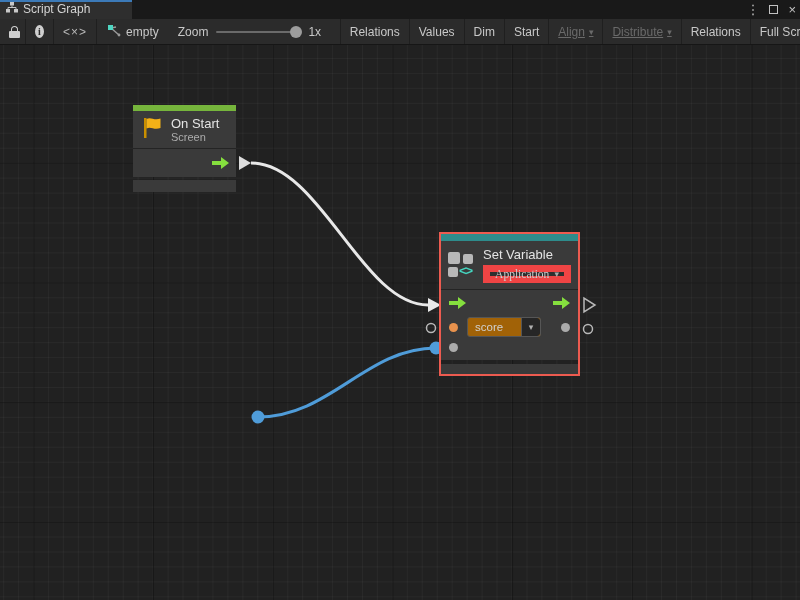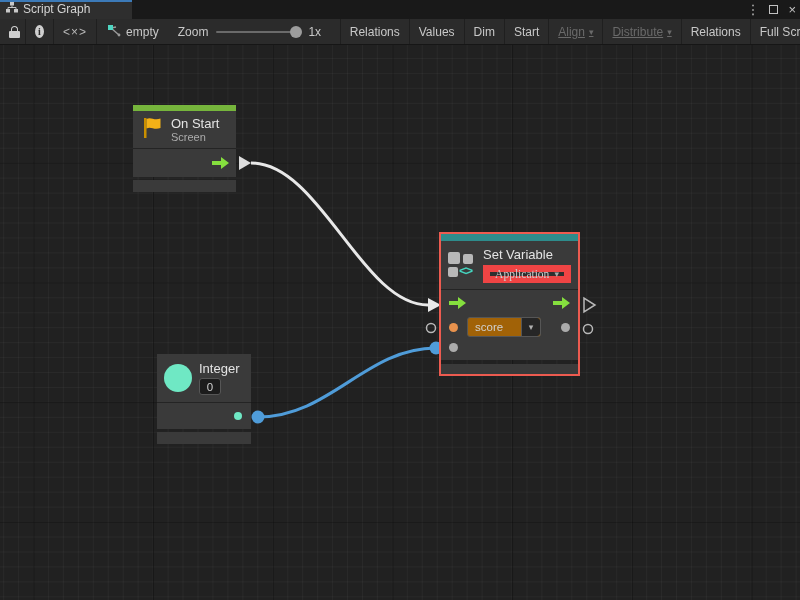--- a/index.html
+++ b/index.html
@@ -269,29 +269,14 @@
       </span>
       <span class="port-dot dot-out-gray"></span>
     </div>
     <div class="section portrow3">
       <span class="port-dot dot-gray"></span>
     </div>
     <div class="gap"></div>
     <div class="footer"></div>
   </div>
 
-  <div class="node node-integer">
-    <div class="section header">
-      <span class="int-circle"></span>
-      <span class="int-col">
-        <div class="node-title">Integer</div>
-        <div class="int-field">0</div>
-      </span>
-    </div>
-    <div class="divider"></div>
-    <div class="section portrow">
-      <span class="dot-teal-sm"></span>
-    </div>
-    <div class="gap"></div>
-    <div class="footer"></div>
-  </div>
 
 </div>
 
 </body></html>

